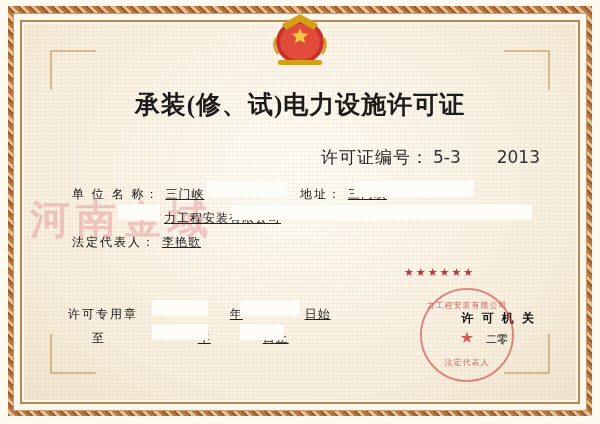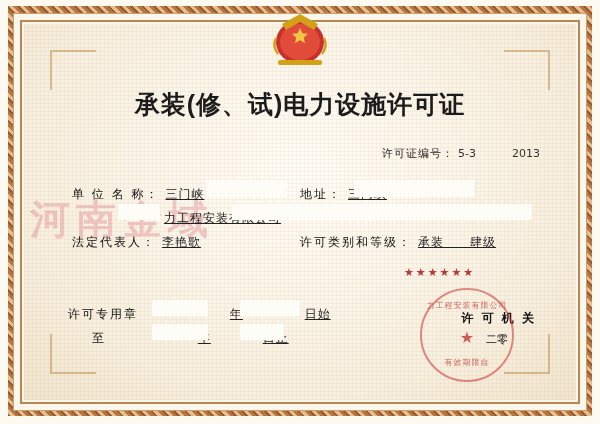--- a/index.html
+++ b/index.html
@@ -92,33 +92,33 @@
     z-index: 5;
   }
 
   
   .title {
     position: absolute;
     left: 0;
     right: 0;
     top: 88px;
     text-align: center;
-    font-family: Liberation Sans, sans-serif;
+    font-family: Liberation Serif, serif;
     font-size: 25px;
     font-weight: bold;
     color: #1b1b1b;
     letter-spacing: 1px;
   }
 
   
   .cert-no {
     position: absolute;
     right: 60px;
     top: 146px;
-    font-size: 11px;
+    font-size: 17px;
     color: #222;
     white-space: nowrap;
   }
   .cert-no .label { letter-spacing: 1px; }
   .cert-no .val1 { margin-left: 4px; color: #333; }
   .cert-no .val2 { margin-left: 36px; color: #333; }
 
   
   .row {
     position: absolute;
@@ -271,23 +271,20 @@
   </div>
 
   <div class="row r-unit2">
     <span class="val">力工程安装有限公司</span>
   </div>
 
   <div class="row r-rep">
     <span class="lbl">法定代表人：</span><span class="val">李艳歌</span>
   </div>
 
-  <div class="row r-cat">
-    <span class="lbl">许可类别和等级：</span><span class="val">承装　　肆级</span>
-  </div>
 
 
   <div class="row r-stars">★★★★★★</div>
 
   <div class="row r-valid1">
     <span class="lbl">许可专用章</span>
     <span class="val" style="margin-left:88px">年</span>
     <span class="val" style="margin-left:58px">日始</span>
   </div>
 
@@ -305,17 +302,17 @@
   <div class="redact rd6"></div>
   <div class="redact rd7"></div>
   <div class="redact rd8"></div>
 
   <div class="row r-org">许 可 机 关</div>
   <div class="row r-date">二零</div>
 
   <div class="seal">
     <div class="seal-text-top">力工程安装有限公司</div>
     <div class="seal-star">★</div>
-    <div class="seal-text-bottom">有效期限自</div>
+    <div class="seal-text-bottom">法定代表人</div>
   </div>
 
 
 </div>
 
 </body></html>

